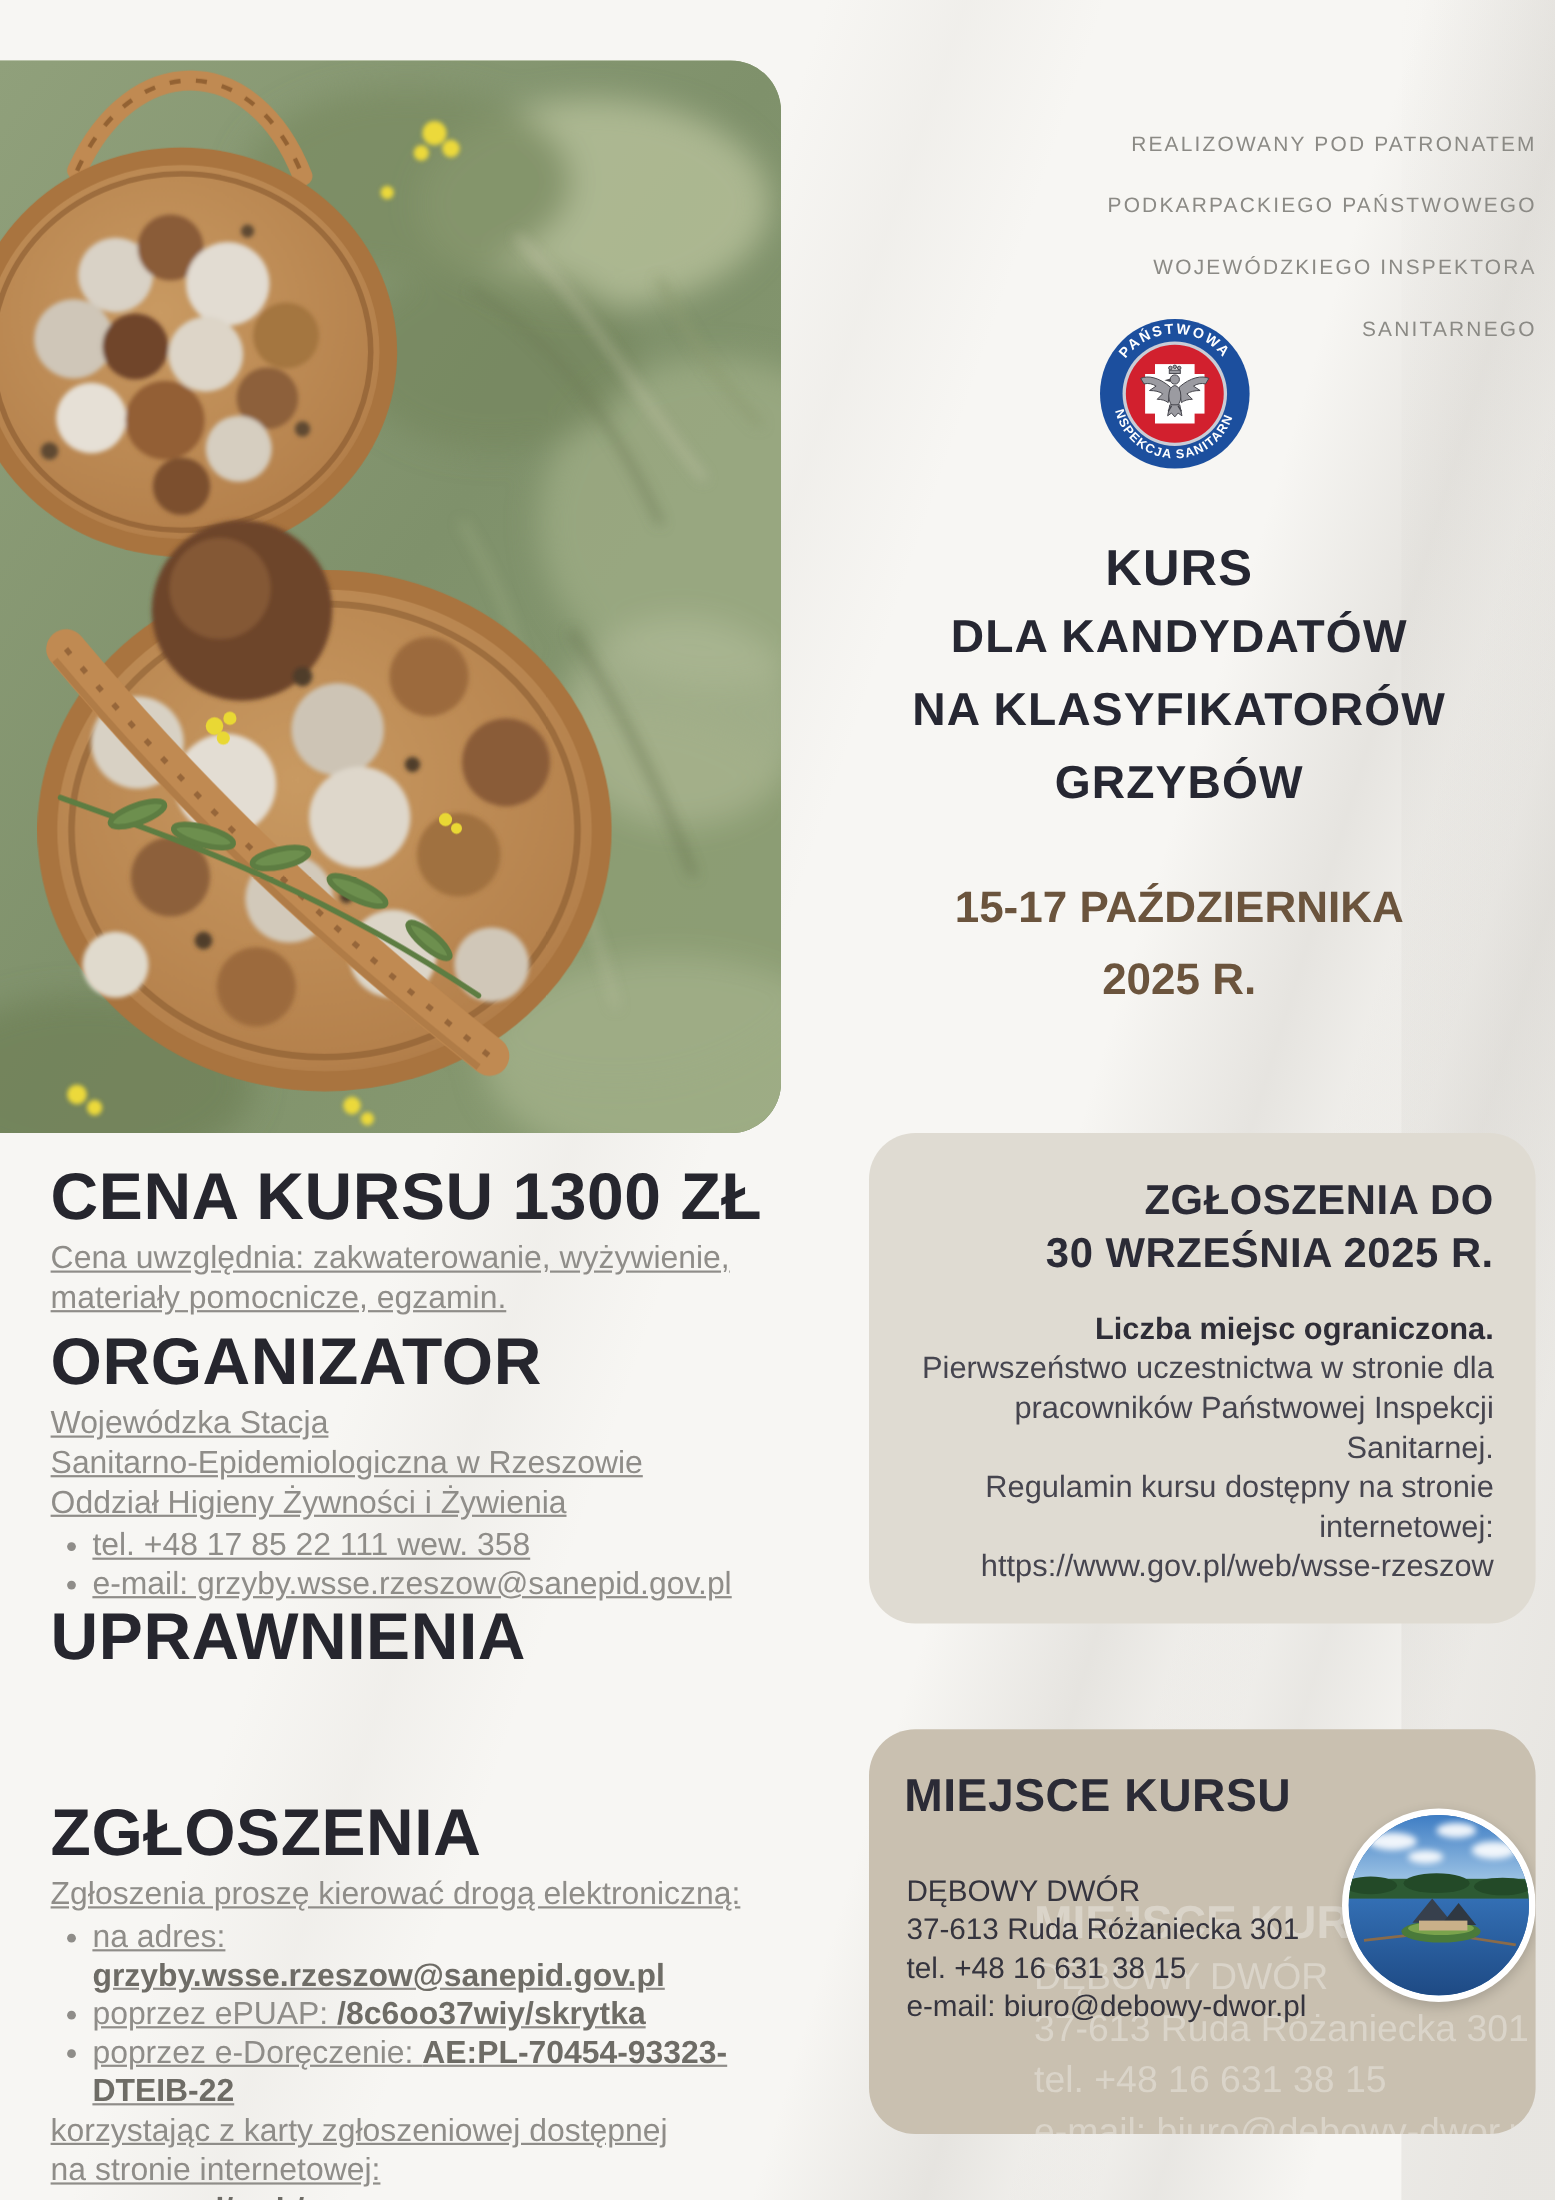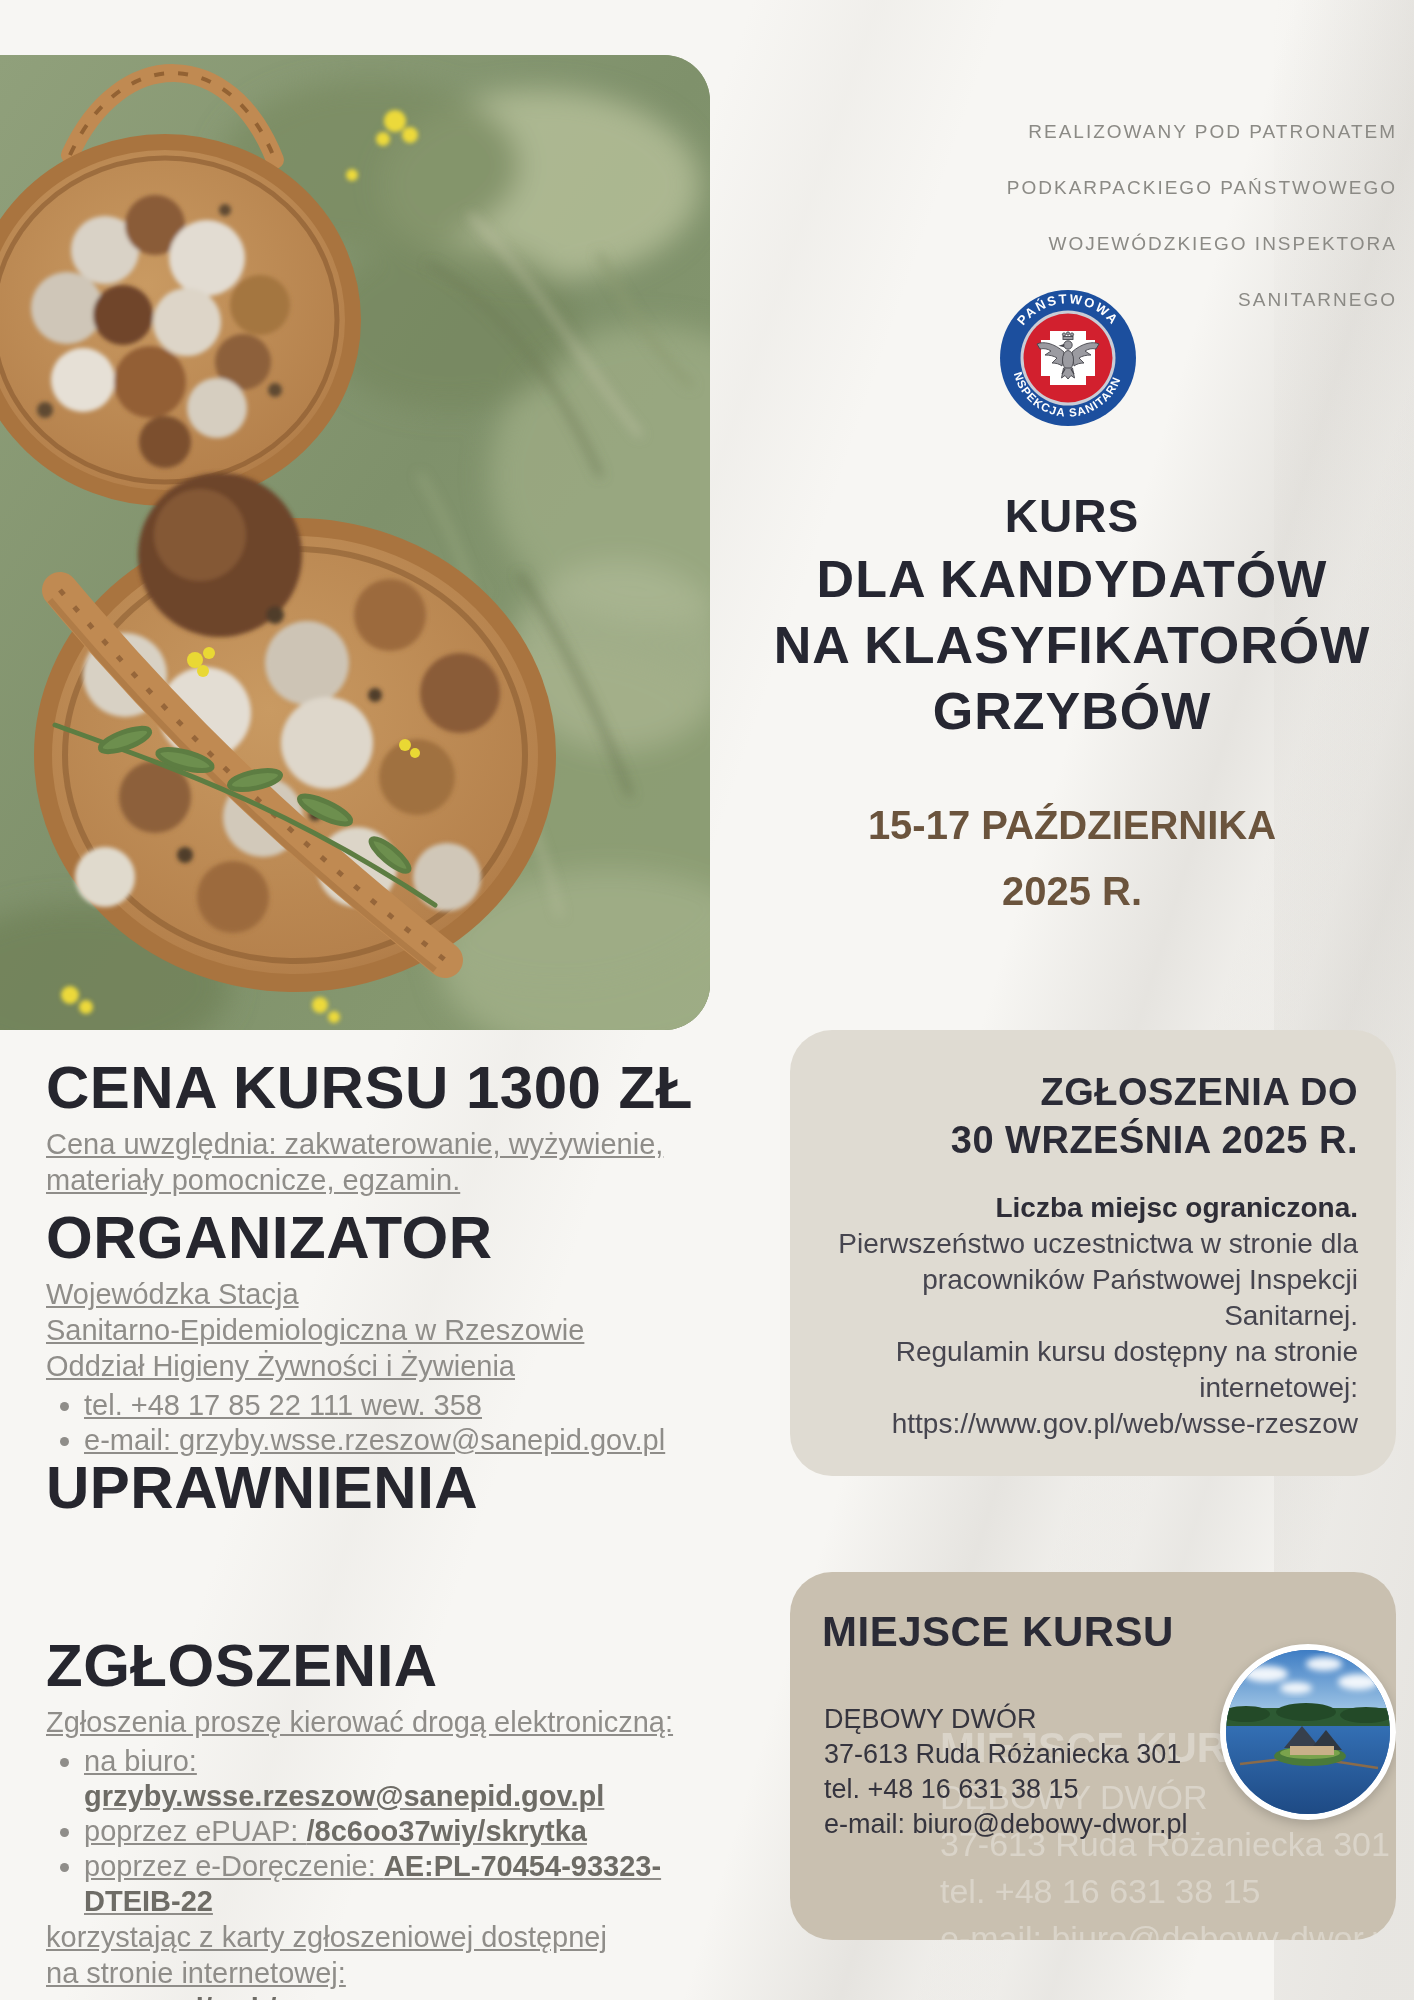--- a/index.html
+++ b/index.html
@@ -35,21 +35,21 @@
 
   
   .logo{position:absolute;left:998px;top:288px;width:140px;height:140px;}
 
   
   .title{
     position:absolute;left:730px;top:486px;width:684px;text-align:center;
     color:#262732;font-weight:700;
   }
   .title .t-small{font-size:46px;line-height:60px;letter-spacing:1px;}
-  .title .t-big{font-size:52px;line-height:66px;letter-spacing:1px;}
+  .title .t-big{font-size:42px;line-height:66px;letter-spacing:1px;}
 
   
   .date{
     position:absolute;left:730px;top:792px;width:684px;text-align:center;
     color:#6b543d;font-weight:700;font-size:40px;line-height:66px;
   }
   .date span{display:block;}
 
   
   .leftcol{position:absolute;left:46px;top:0;width:660px;}
@@ -322,21 +322,21 @@
 
     <div class="sec sec-rights">
       <h2>UPRAWNIENIA</h2>
     </div>
 
     <div class="sec sec-apps">
       <h2>ZGŁOSZENIA</h2>
       <div class="body-gray">
         <div>Zgłoszenia proszę kierować drogą elektroniczną:</div>
         <ul>
-          <li><span>na biuro: </span><span class="bold">grzyby.wsse.rzeszow@sanepid.gov.pl</span></li>
+          <li><span>na adres: </span><span class="bold">grzyby.wsse.rzeszow@sanepid.gov.pl</span></li>
           <li><span>poprzez ePUAP: </span><span class="bold">/8c6oo37wiy/skrytka</span></li>
           <li><span>poprzez e-Doręczenie: </span><span class="bold">AE:PL-70454-93323-DTEIB-22</span></li>
         </ul>
         <div>korzystając z karty zgłoszeniowej dostępnej</div>
         <div>na stronie internetowej:</div>
         <div class="website-bold">www.gov.pl/web/wsse-rzeszow</div>
       </div>
     </div>
   </div>
 

